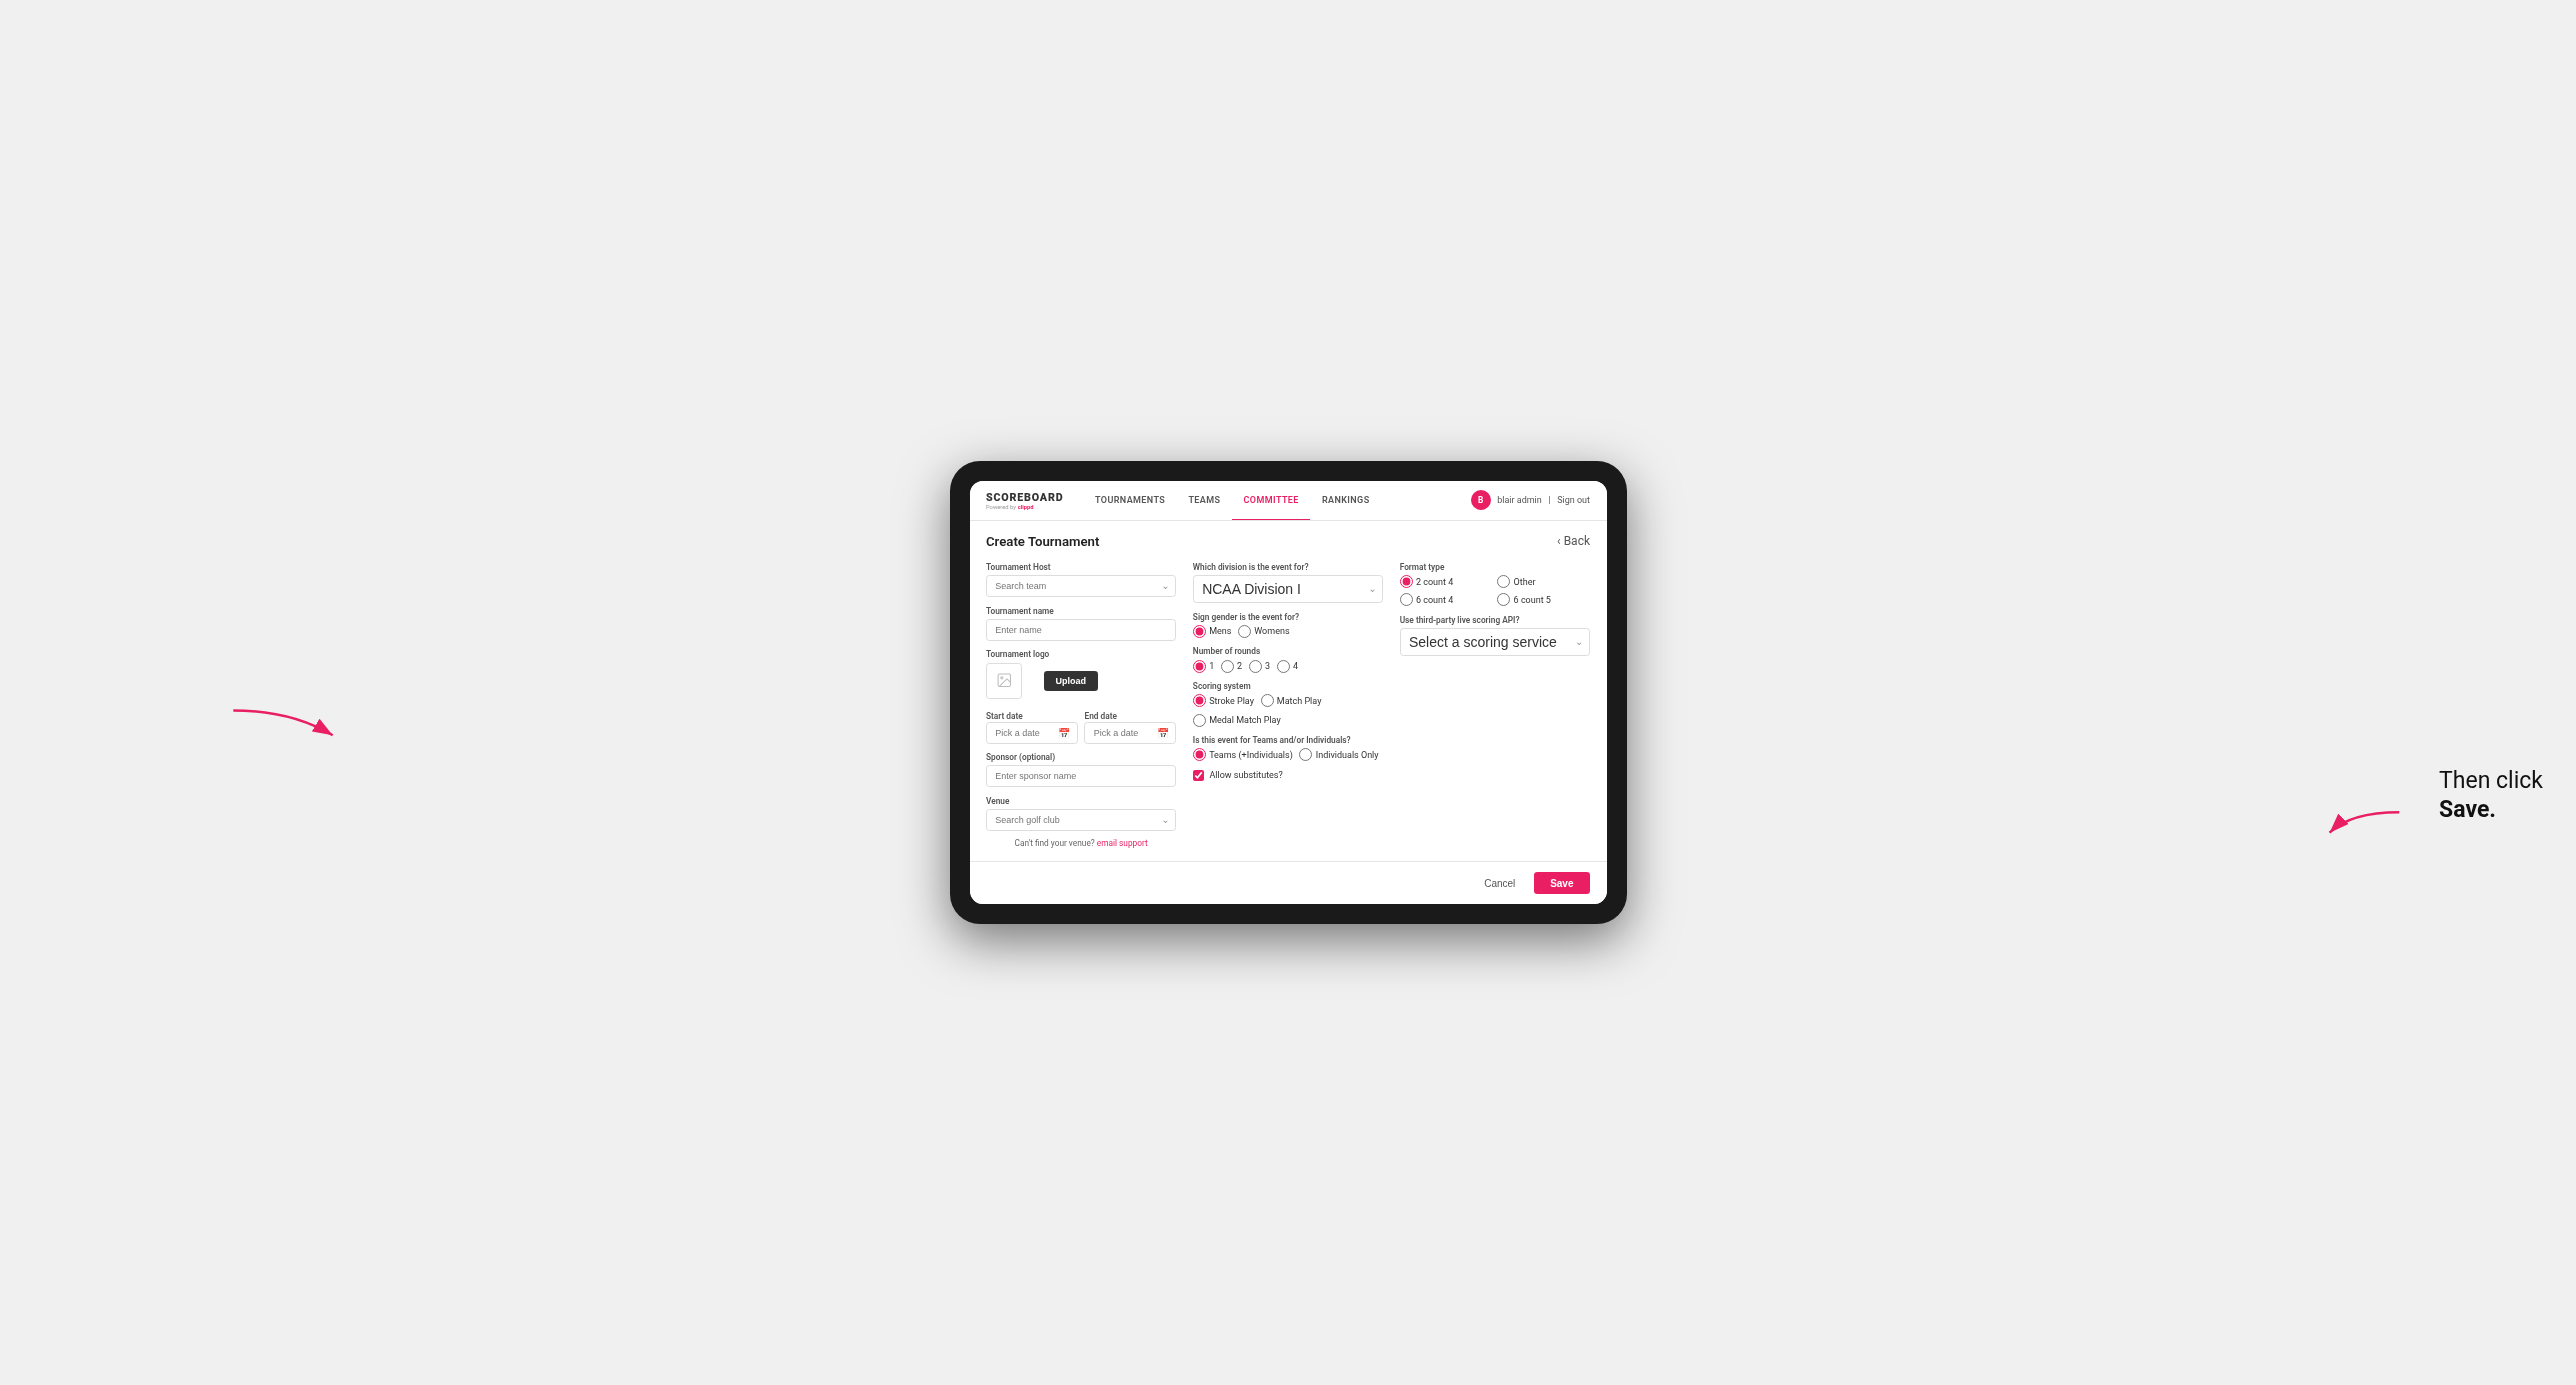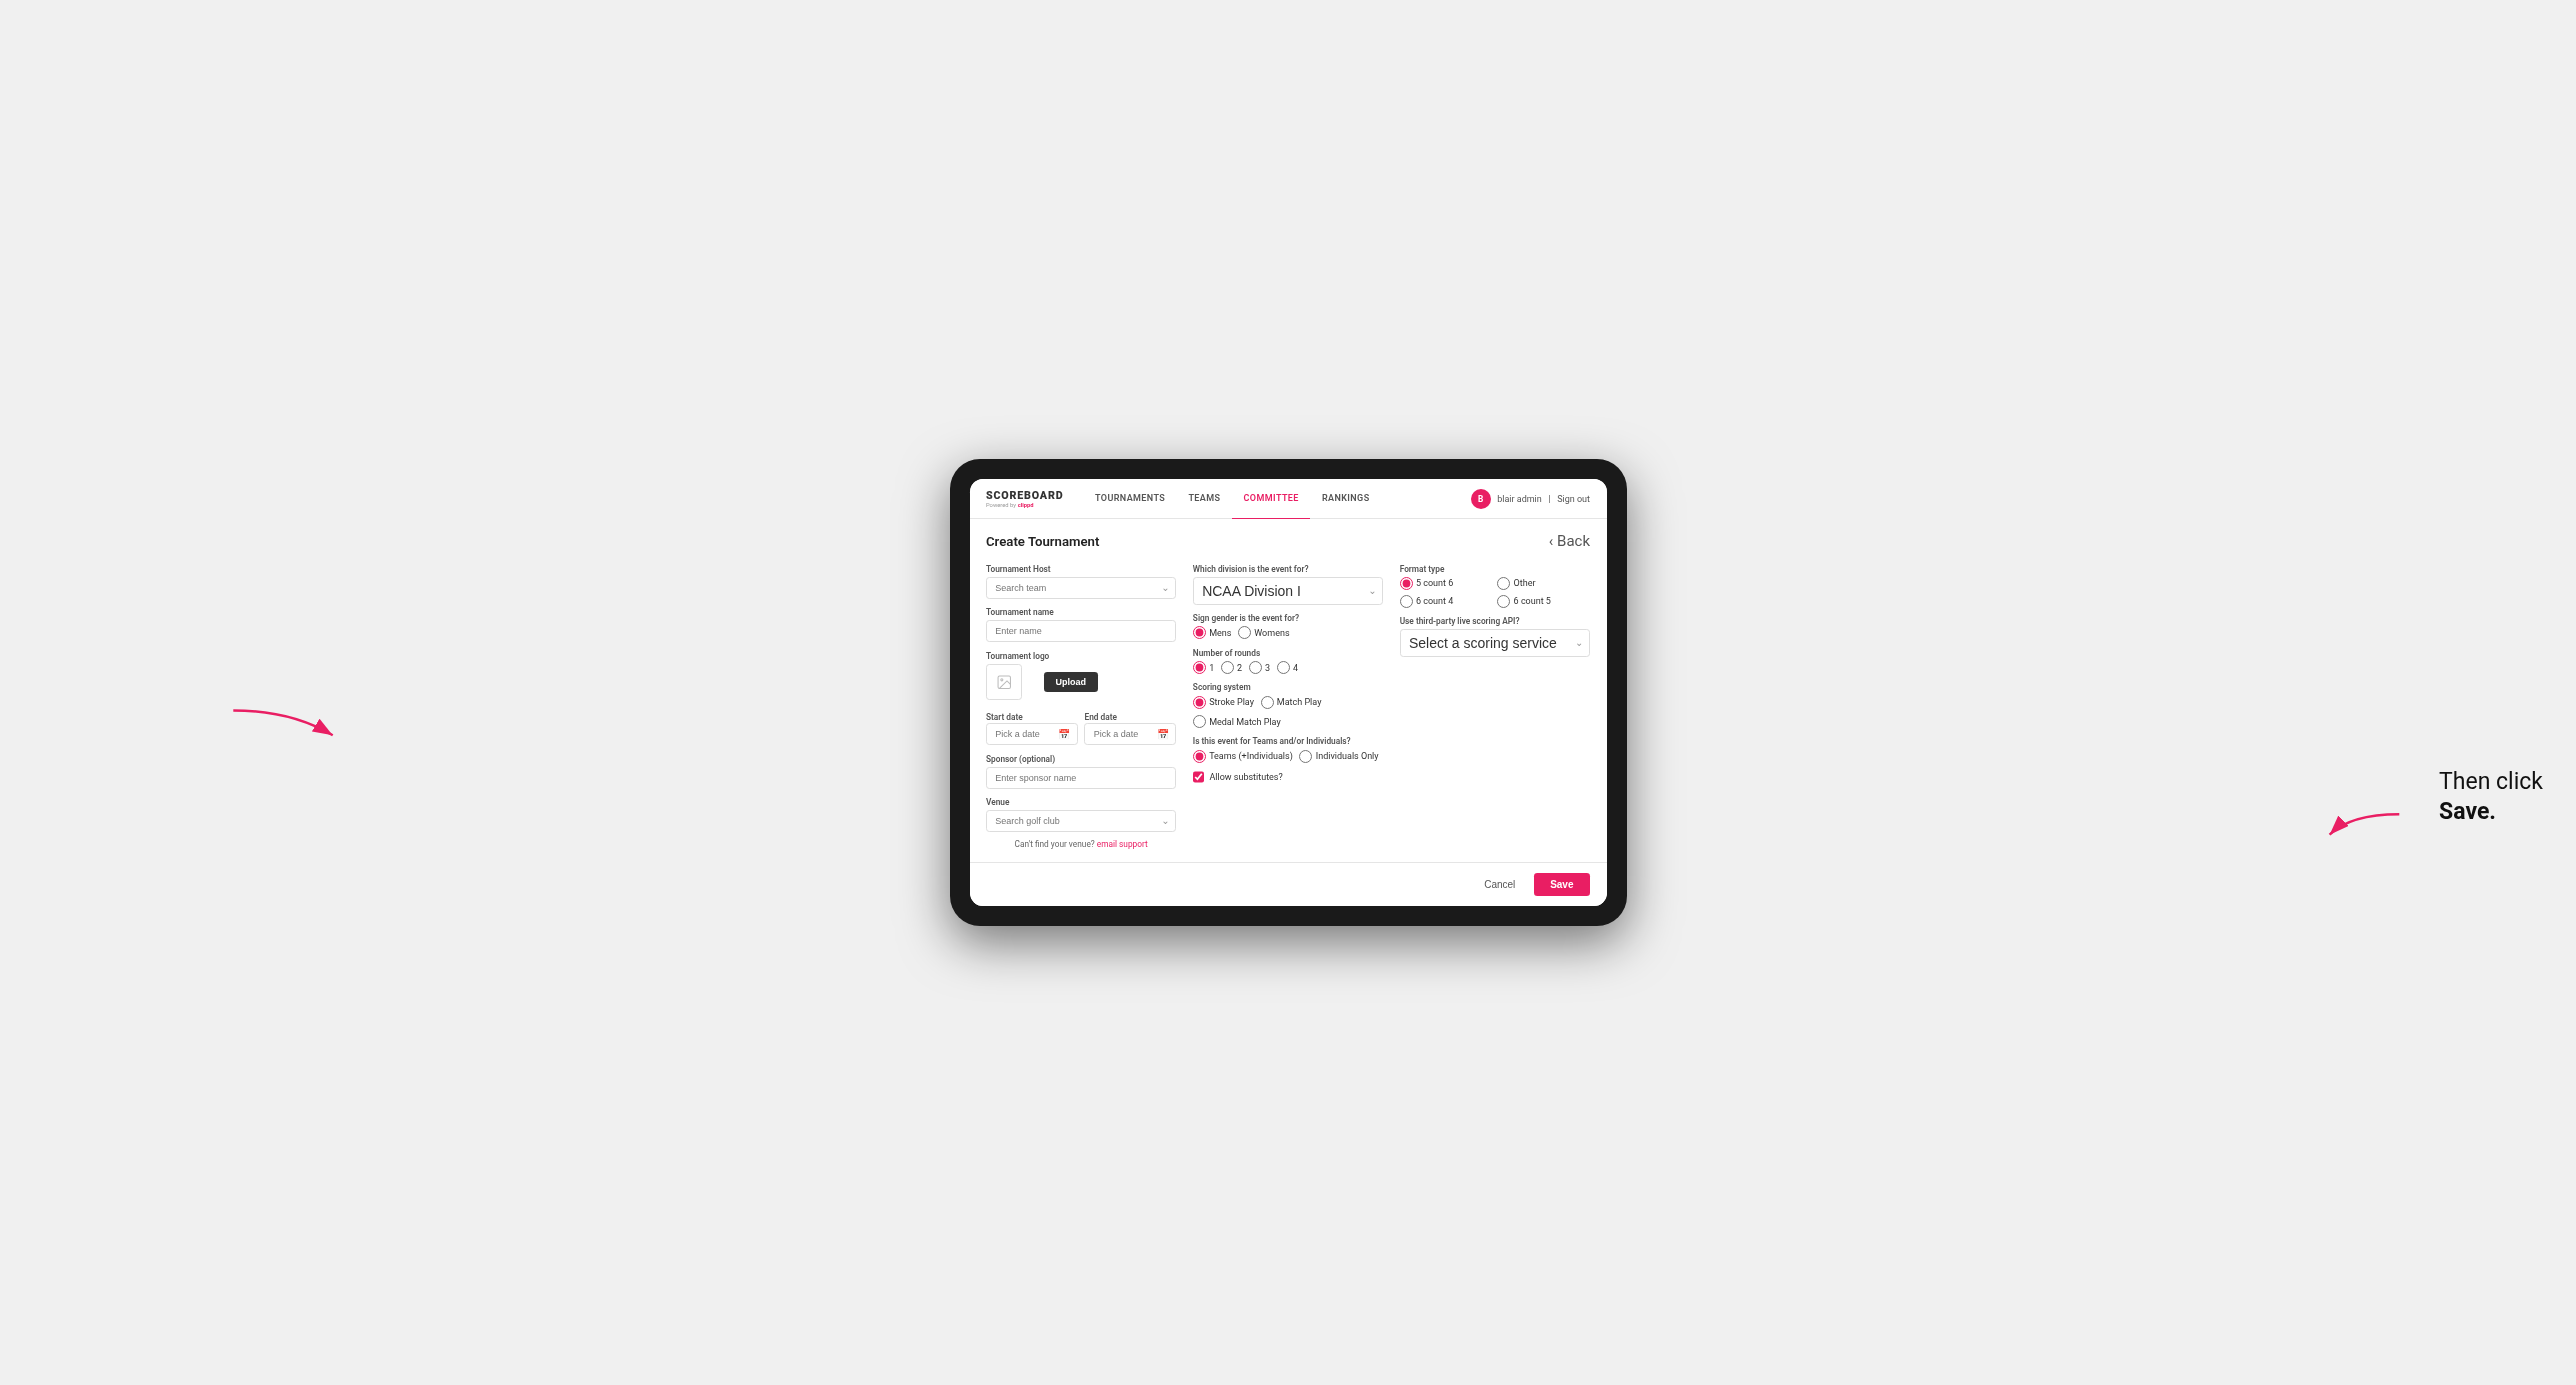--- a/index.html
+++ b/index.html
@@ -150,21 +150,21 @@
       justify-content: space-between;
       align-items: center;
       margin-bottom: 13.2px;
     }
     .page-title {
       font-size: 13.2px;
       font-weight: 600;
       color: #222;
     }
     .back-link {
-      font-size: 15px;
+      font-size: 12px;
       color: #555;
       cursor: pointer;
       display: flex;
       align-items: center;
       gap: 3.3px;
       margin-left: 36px;
     }
 
     
     .form-grid {
@@ -570,21 +570,21 @@
               </div>
             </div>
           </div>
 
           <div class="form-col">
             <div class="form-group">
               <label class="form-label">Format type</label>
               <div style="display:grid; grid-template-columns: 1fr 1fr; gap: 5px;">
                 <div class="radio-item">
                   <input type="radio" name="format" id="f5c4" checked="" style="">
-                  <label for="f5c4">5 count 6</label>
+                  <label for="f5c4">2 count 4</label>
                 </div>
                 <div class="radio-item">
                   <input type="radio" name="format" id="fother" style="">
                   <label for="fother">Other</label>
                 </div>
                 <div class="radio-item">
                   <input type="radio" name="format" id="f6c4" style="">
                   <label for="f6c4">6 count 4</label>
                 </div>
                 <div class="radio-item">

